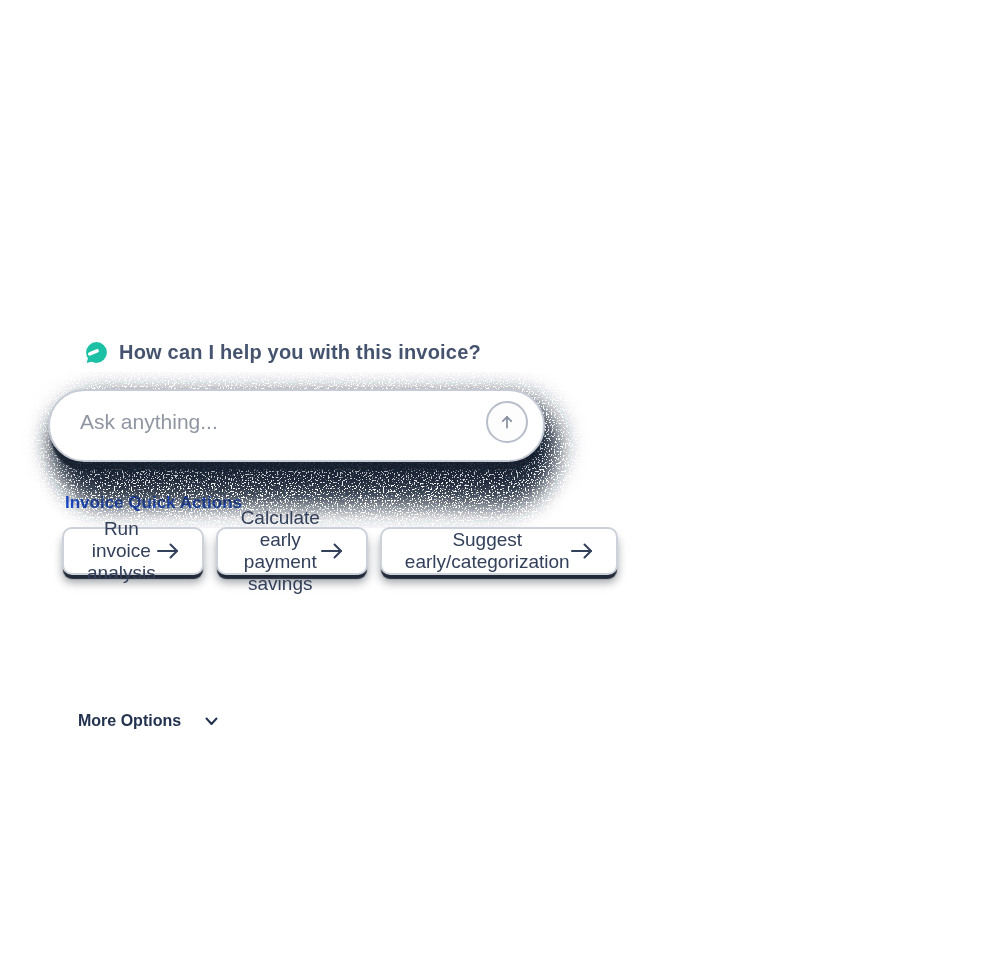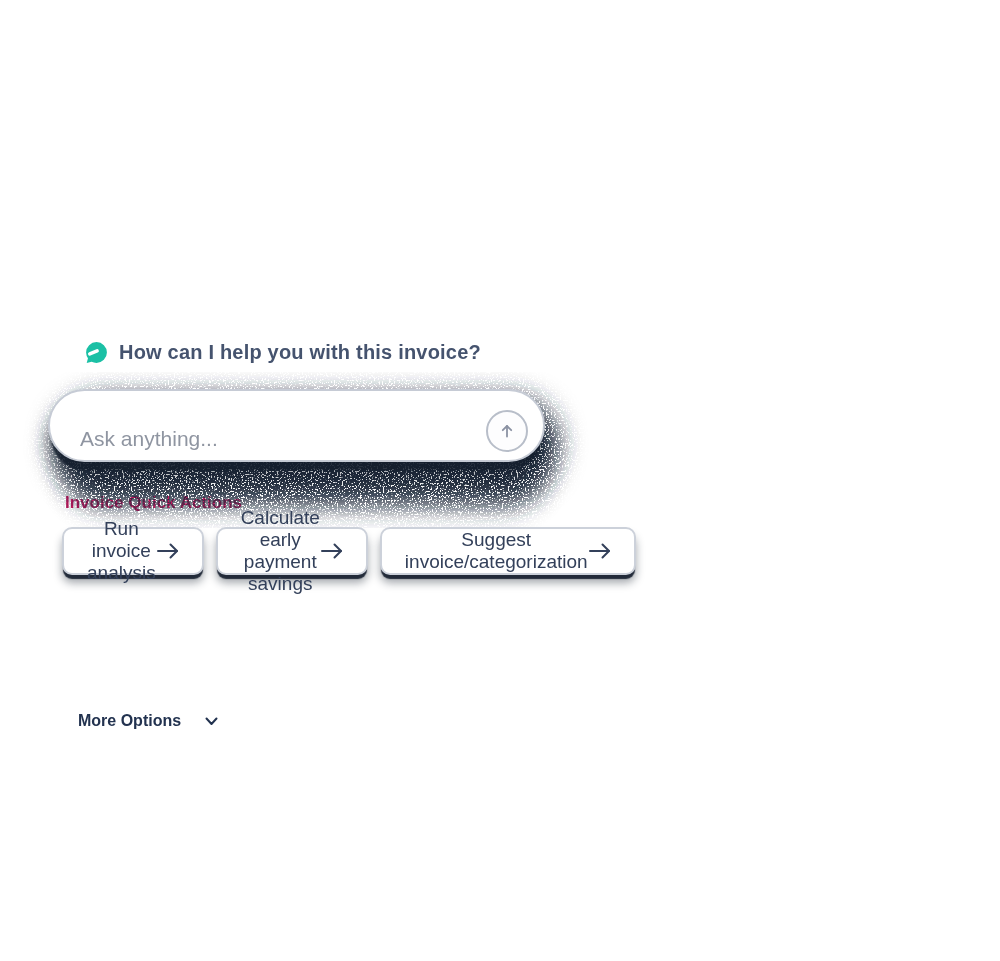--- a/index.html
+++ b/index.html
@@ -49,21 +49,21 @@
     position: absolute;
     left: 48px;
     top: 389px;
     width: 497px;
     height: 73px;
     box-sizing: border-box;
     background: #ffffff;
     border: 2px solid #c6cbd5;
     border-radius: 37px;
     display: flex;
-    align-items: flex-end;
+    align-items: center;
     padding: 0 15px 8px 28px;
     z-index: 3;
     box-shadow: 0 11px 2px -3px rgba(21, 31, 46, 0.88),
                 0 16px 16px rgba(21, 31, 46, 0.38);
   }
   .ask-pill input {
     flex: 1;
     border: none;
     outline: none;
     background: transparent;
@@ -86,21 +86,21 @@
     padding: 0;
   }
 
   
   .quick-label {
     position: absolute;
     left: 65px;
     top: 493px;
     font-size: 17px;
     font-weight: 700;
-    color: #be185d;
+    color: #1d4ed8;
     z-index: 1;
   }
   .quick-actions {
     position: absolute;
     left: 62px;
     top: 527px;
     width: 466px;
     display: flex;
     flex-direction: row;
     gap: 12px;
@@ -205,21 +205,21 @@
       <span class="btn-label">Calculate early payment savings</span>
       <span style="display:flex;">
         <svg width="24" height="18" viewBox="0 0 24 18" fill="none">
           <path d="M2 9h19" stroke="#33405a" stroke-width="2" stroke-linecap="round"></path>
           <path d="M14.5 2.5 21 9l-6.5 6.5" stroke="#33405a" stroke-width="2" stroke-linecap="round" stroke-linejoin="round" fill="none"></path>
         </svg>
       </span>
     </button>
 
     <button class="quick-action-btn">
-      <span class="btn-label">Suggest invoice/categorization</span>
+      <span class="btn-label">Suggest early/categorization</span>
       <span style="display:flex;">
         <svg width="24" height="18" viewBox="0 0 24 18" fill="none">
           <path d="M2 9h19" stroke="#33405a" stroke-width="2" stroke-linecap="round"></path>
           <path d="M14.5 2.5 21 9l-6.5 6.5" stroke="#33405a" stroke-width="2" stroke-linecap="round" stroke-linejoin="round" fill="none"></path>
         </svg>
       </span>
     </button>
 
   </div>
 

